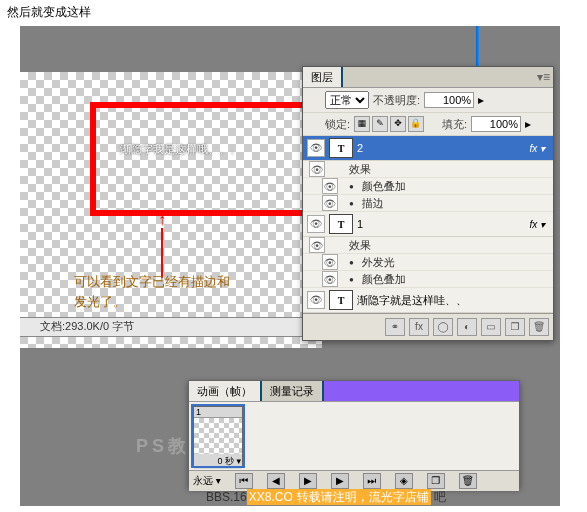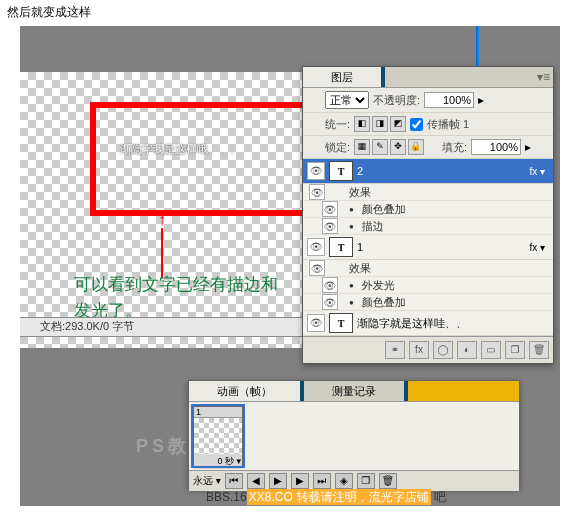--- a/index.html
+++ b/index.html
@@ -5,58 +5,58 @@
 body{margin:0;font:12px "Microsoft YaHei",SimSun,sans-serif;background:#fff;width:587px;height:512px;overflow:hidden;position:relative}
 .caption{padding:4px 7px;color:#000}
 .ps-area{position:absolute;top:26px;left:20px;width:540px;height:480px;background:#808080}
 .canvas{position:absolute;top:46px;left:0;width:302px;height:276px;background:#fff}
 .checker{position:absolute;inset:0;background-image:linear-gradient(45deg,#ccc 25%,transparent 25%,transparent 75%,#ccc 75%),linear-gradient(45deg,#ccc 25%,#fff 25%,#fff 75%,#ccc 75%);background-size:16px 16px;background-position:0 0,8px 8px}
 .redbox{position:absolute;top:30px;left:70px;width:210px;height:102px;border:6px solid red}
 .textfx{position:absolute;top:70px;left:100px;color:#fff;text-shadow:0 0 2px #000,0 0 4px rgba(255,255,255,.7);font-size:11px}
 .arrow{position:absolute;top:140px;left:138px;color:red;font-size:16px;line-height:1}
 .arrow::before{content:"↑";display:block;text-align:center}
 .arrow-line{width:2px;height:50px;background:red;margin:0 auto}
-.note{position:absolute;top:200px;left:54px;color:#15803d;font-size:17px;line-height:1.5}
+.note{position:absolute;top:200px;left:54px;color:#a16207;font-size:13px;line-height:1.5}
 .docbar{position:absolute;top:291px;left:0;width:302px;height:16px;background:#e8e8e8;border-top:1px solid #888;border-bottom:1px solid #888;padding:1px 20px;font-size:11px;color:#333}
 .vline{position:absolute;top:0;left:456px;width:4px;height:40px;background:linear-gradient(to right,#06c,#39f)}
 
 .panel{position:absolute;top:40px;right:6px;width:250px;background:#eceae4;border:1px solid #5a5a5a;box-shadow:0 2px 6px rgba(0,0,0,.4)}
 .panel-tabs{display:flex;background:#d0cdc3;border-bottom:1px solid #999;height:20px}
-.tab{padding:3px 28px;background:#eceae4;border-right:4px solid #0c4a6e;font-size:11px}
+.tab{padding:3px 8px;background:#eceae4;border-right:2px solid #0c4a6e;font-size:11px}
 .tab-menu{margin-left:auto;padding:3px;color:#666}
 .row{display:flex;align-items:center;padding:3px 22px;gap:4px;border-bottom:1px solid #d6d3c9}
 select{font-size:11px;height:18px}
 .opacity-label{font-size:11px;color:#444}
 .pct{width:44px;font-size:11px;text-align:right;border:1px solid #999;padding:1px 2px;background:#fff}
 .small-icons{display:flex;gap:2px}
 .small-icons span{width:14px;height:14px;border:1px solid #999;background:#ddd;font-size:9px;text-align:center;line-height:13px}
 .cb{margin:0}
 .layers{max-height:230px;overflow:auto;background:#f2f0ea}
 .layer{display:flex;align-items:center;padding:2px 4px;border-bottom:1px solid #d6d3c9;gap:4px}
 .layer.sel{background:#3971c6;color:#fff}
 .eye{width:16px;height:16px;border:1px solid #aaa;background:#fff;text-align:center;font-size:10px;line-height:15px;color:#555}
 .thumb{width:22px;height:18px;border:1px solid #444;background:#fff;display:flex;align-items:center;justify-content:center;font-size:10px;font-weight:bold;color:#000}
 .thumb.T{font-family:serif}
 .lname{flex:1;font-size:11px}
-.fx{font-size:10px;padding:0 4px}
+.fx{font-style:italic;font-size:10px;padding:0 4px}
 .sub{padding-left:46px;font-size:11px;border-bottom:1px solid #e4e1d8;display:flex;align-items:center;gap:4px;color:#333;background:#f2f0ea}
 .sub .eye{width:14px;height:14px;margin-left:-40px;margin-right:20px}
 .sub-b::before{content:"●";font-size:8px;margin-right:4px}
 .panel-foot{display:flex;justify-content:flex-end;gap:4px;padding:4px;border-top:1px solid #999;background:#e4e1d8}
 .panel-foot span{width:18px;height:16px;border:1px solid #999;background:#ddd;font-size:10px;text-align:center;line-height:15px;color:#555}
 
 .apanel{position:absolute;bottom:18px;left:168px;width:330px;height:106px;background:#eceae4;border:1px solid #666;box-shadow:0 2px 6px rgba(0,0,0,.4)}
-.ap-tabs{display:flex;height:20px;background:#eab308;border-bottom:1px solid #999}
+.ap-tabs{display:flex;height:20px;background:#8b5cf6;border-bottom:1px solid #999}
 .frames{display:flex;padding:4px;gap:4px;background:#f0eee8;height:60px}
 .frame{border:1px solid #666;width:48px}
 .frame.sel{outline:2px solid #3971c6}
 .frame-num{background:#d8d8d8;font-size:9px;padding:0 2px;border-bottom:1px solid #999}
 .frame-thumb{height:36px;background-image:linear-gradient(45deg,#ccc 25%,transparent 25%,transparent 75%,#ccc 75%),linear-gradient(45deg,#ccc 25%,#fff 25%,#fff 75%,#ccc 75%);background-size:10px 10px;background-position:0 0,5px 5px}
 .frame-dur{font-size:9px;text-align:right;background:#d8d8d8;padding:1px}
-.ap-foot{display:flex;align-items:center;gap:4px;padding:2px 4px;border-top:1px solid #999;background:#e0ddd4;font-size:10px}
+.ap-foot{display:flex;align-items:center;gap:14px;padding:2px 4px;border-top:1px solid #999;background:#e0ddd4;font-size:10px}
 .ap-foot span.btn{width:16px;height:14px;border:1px solid #888;background:#ccc;text-align:center;line-height:13px}
 .watermark{position:absolute;bottom:0;left:186px;font-size:12px;color:#333}
 .watermark .hl{background:#ffb030;color:#fff;padding:1px 2px}
 .ghost{position:absolute;bottom:48px;left:116px;color:rgba(255,255,255,.25);font-size:18px;font-weight:bold;letter-spacing:4px}
 </style>
 </head>
 <body>
 
 <div class="caption">然后就变成这样</div>
 
@@ -79,30 +79,20 @@
   <div class="panel">
     <div class="panel-tabs">
       <div class="tab">图层</div>
       <div class="tab-menu">▾≡</div>
     </div>
     <div class="row">
       <select><option>正常</option></select>
       <span class="opacity-label">不透明度:</span>
       <span class="pct">100%</span>
       <span>▸</span>
-    </div>
-    <div class="row">
-      <span class="opacity-label">统一:</span>
-      <div class="small-icons">
-          <span>◧</span>
-          <span>◨</span>
-          <span>◩</span>
-        </div>
-      <input type="checkbox" class="cb" checked="" style="">
-      <span class="opacity-label">传播帧 1</span>
     </div>
     <div class="row">
       <span class="opacity-label">锁定:</span>
       <div class="small-icons">
           <span>▦</span>
           <span>✎</span>
           <span>✥</span>
           <span>🔒</span>
         </div>
       <span class="opacity-label" style="margin-left:auto">填充:</span>

